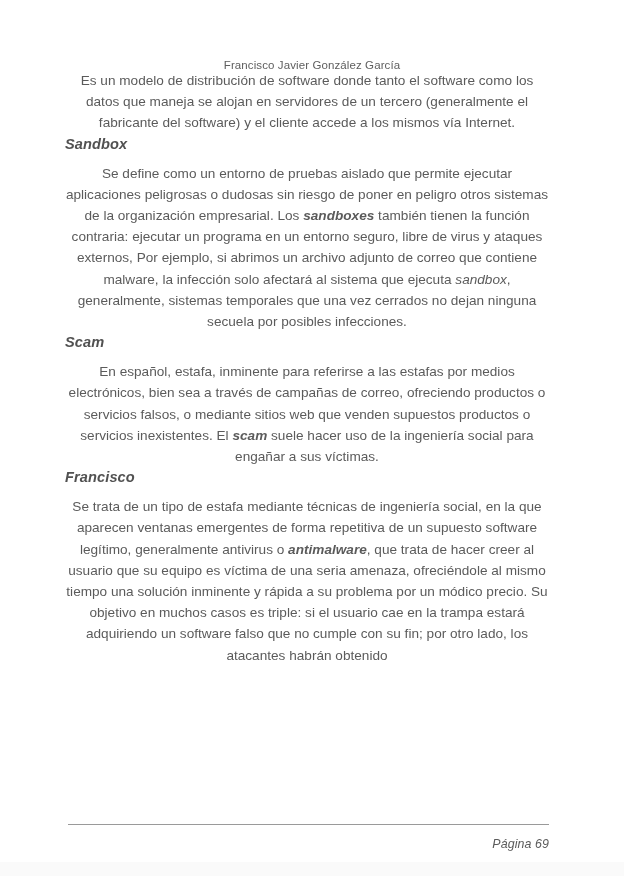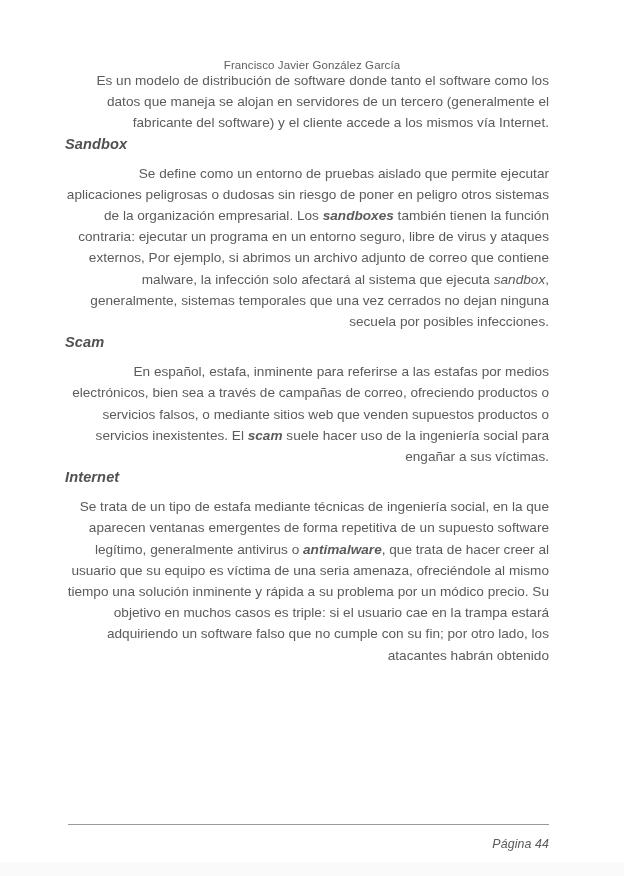--- a/index.html
+++ b/index.html
@@ -56,21 +56,21 @@
     left: 65px;
     width: 484px;
   }
 
   .para {
     font-size: 13.6px;
     line-height: 21.2px;
     color: #5b5b5b;
     margin: 0;
     letter-spacing: 0.01px;
-    text-align: right;
+    text-align: center;
   }
 
   h2.heading {
     font-size: 14.6px;
     line-height: 20px;
     font-style: italic;
     font-weight: bold;
     color: #515151;
     margin: 0;
     letter-spacing: 0.1px;
@@ -120,28 +120,28 @@
     <p class="para gap-after-heading">
       <span>Se define como un entorno de pruebas aislado que permite ejecutar aplicaciones peligrosas o dudosas sin riesgo de poner en peligro otros sistemas de la organización empresarial. Los </span><em class="bi">sandboxes</em><span> también tienen la función contraria: ejecutar un programa en un entorno seguro, libre de virus y ataques externos, Por ejemplo, si abrimos un archivo adjunto de correo que contiene malware, la infección solo afectará al sistema que ejecuta </span><em class="i">sandbox</em><span>, generalmente, sistemas temporales que una vez cerrados no dejan ninguna secuela por posibles infecciones.</span>
     </p>
 
     <h2 class="heading gap-before-heading">Scam</h2>
 
     <p class="para gap-after-heading">
       <span>En español, estafa, inminente para referirse a las estafas por medios electrónicos, bien sea a través de campañas de correo, ofreciendo productos o servicios falsos, o mediante sitios web que venden supuestos productos o servicios inexistentes. El </span><em class="bi">scam</em><span> suele hacer uso de la ingeniería social para engañar a sus víctimas.</span>
     </p>
 
-    <h2 class="heading gap-before-heading">Internet</h2>
+    <h2 class="heading gap-before-heading">Francisco</h2>
 
     <p class="para gap-after-heading">
       <span>Se trata de un tipo de estafa mediante técnicas de ingeniería social, en la que aparecen ventanas emergentes de forma repetitiva de un supuesto software legítimo, generalmente antivirus o </span><em class="bi">antimalware</em><span>, que trata de hacer creer al usuario que su equipo es víctima de una seria amenaza, ofreciéndole al mismo tiempo una solución inminente y rápida a su problema por un módico precio. Su objetivo en muchos casos es triple: si el usuario cae en la trampa estará adquiriendo un software falso que no cumple con su fin; por otro lado, los atacantes habrán obtenido</span>
     </p>
 
   </div>
 
   <div class="footer">
     <div class="footer-rule"></div>
-    <div class="footer-page">Página 44</div>
+    <div class="footer-page">Página 69</div>
   </div>
 
 </div>
 
 <div class="viewer-strip"></div>
 
 </body></html>

